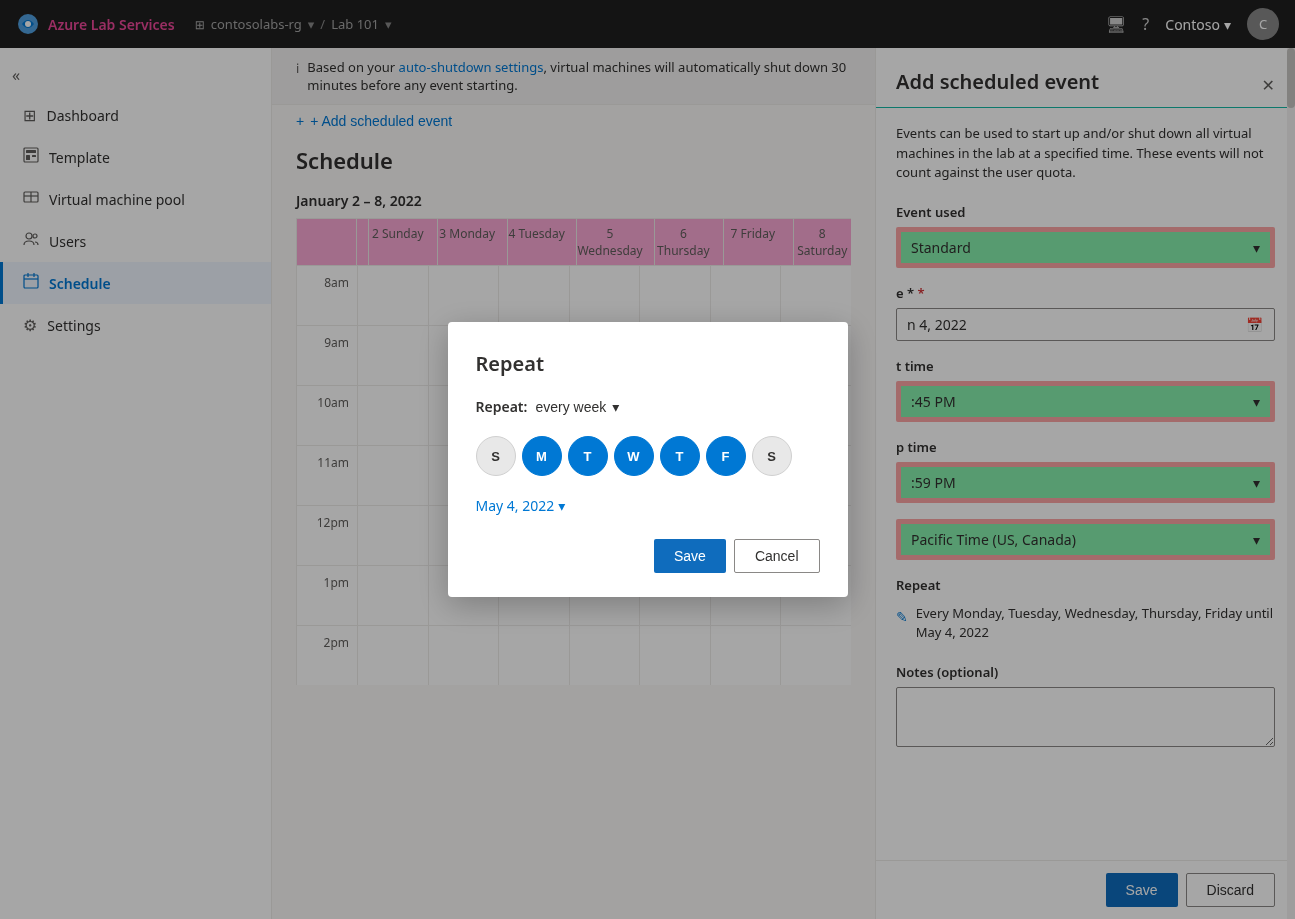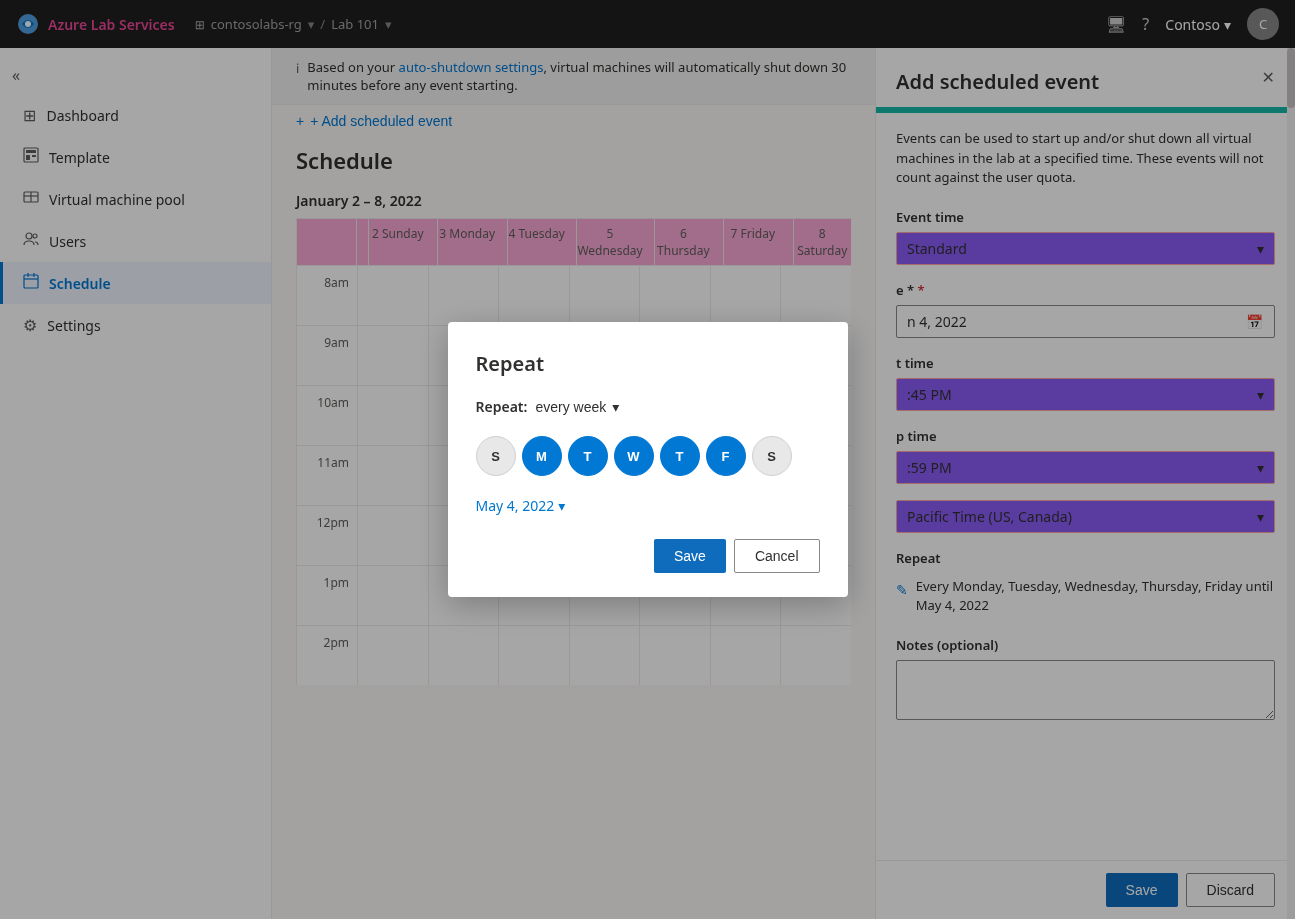--- a/index.html
+++ b/index.html
@@ -101,39 +101,39 @@
       background: #fff;
       border-left: 1px solid #edebe9;
       flex-shrink: 0;
       display: flex;
       flex-direction: column;
       overflow: hidden;
       position: relative;
     }
     .rp-header {
       display: flex;
-      align-items: flex-start;
+      align-items: flex-end;
       justify-content: space-between;
       padding: 20px 20px 12px;
-      border-bottom: 6px solid #14b8a6;
+      border-bottom: 1px solid #14b8a6;
     }
     .rp-title { font-size: 20px; font-weight: 600; color: #323130; }
     .rp-close { cursor: pointer; font-size: 16px; color: #605e5c; border: none; background: none; }
     .rp-body { flex: 1; overflow-y: auto; padding: 16px 20px; }
     .rp-desc { font-size: 13px; color: #323130; line-height: 1.5; margin-bottom: 20px; }
     .rp-field { margin-bottom: 16px; }
     .rp-label { font-size: 13px; font-weight: 600; color: #323130; margin-bottom: 6px; display: block; }
     .rp-label .req { color: #d13438; }
     .rp-select {
       width: 100%;
-      border: 1px solid #fca5a5;
+      border: 5px solid #fca5a5;
       border-radius: 2px;
       padding: 6px 10px;
       font-size: 14px;
-      background: #8b5cf6;
+      background: #86efac;
       display: flex;
       align-items: center;
       justify-content: space-between;
       cursor: pointer;
     }
     .rp-input {
       width: 100%;
       border: 1px solid #8a8886;
       border-radius: 2px;
       padding: 6px 10px;
@@ -407,21 +407,21 @@
       <div class="scrollbar-thumb"></div>
     </div>
     <div class="rp-header">
       <span class="rp-title">Add scheduled event</span>
       <button class="rp-close">✕</button>
     </div>
     <div class="rp-body">
       <p class="rp-desc">Events can be used to start up and/or shut down all virtual machines in the lab at a specified time. These events will not count against the user quota.</p>
 
       <div class="rp-field">
-        <span class="rp-label">Event time</span>
+        <span class="rp-label">Event used</span>
         <div class="rp-select">
           <span>Standard</span>
           <span>▾</span>
         </div>
       </div>
 
       <div class="rp-field">
         <span class="rp-label">
           <span>e *</span>
           <span class="req"> *</span>

